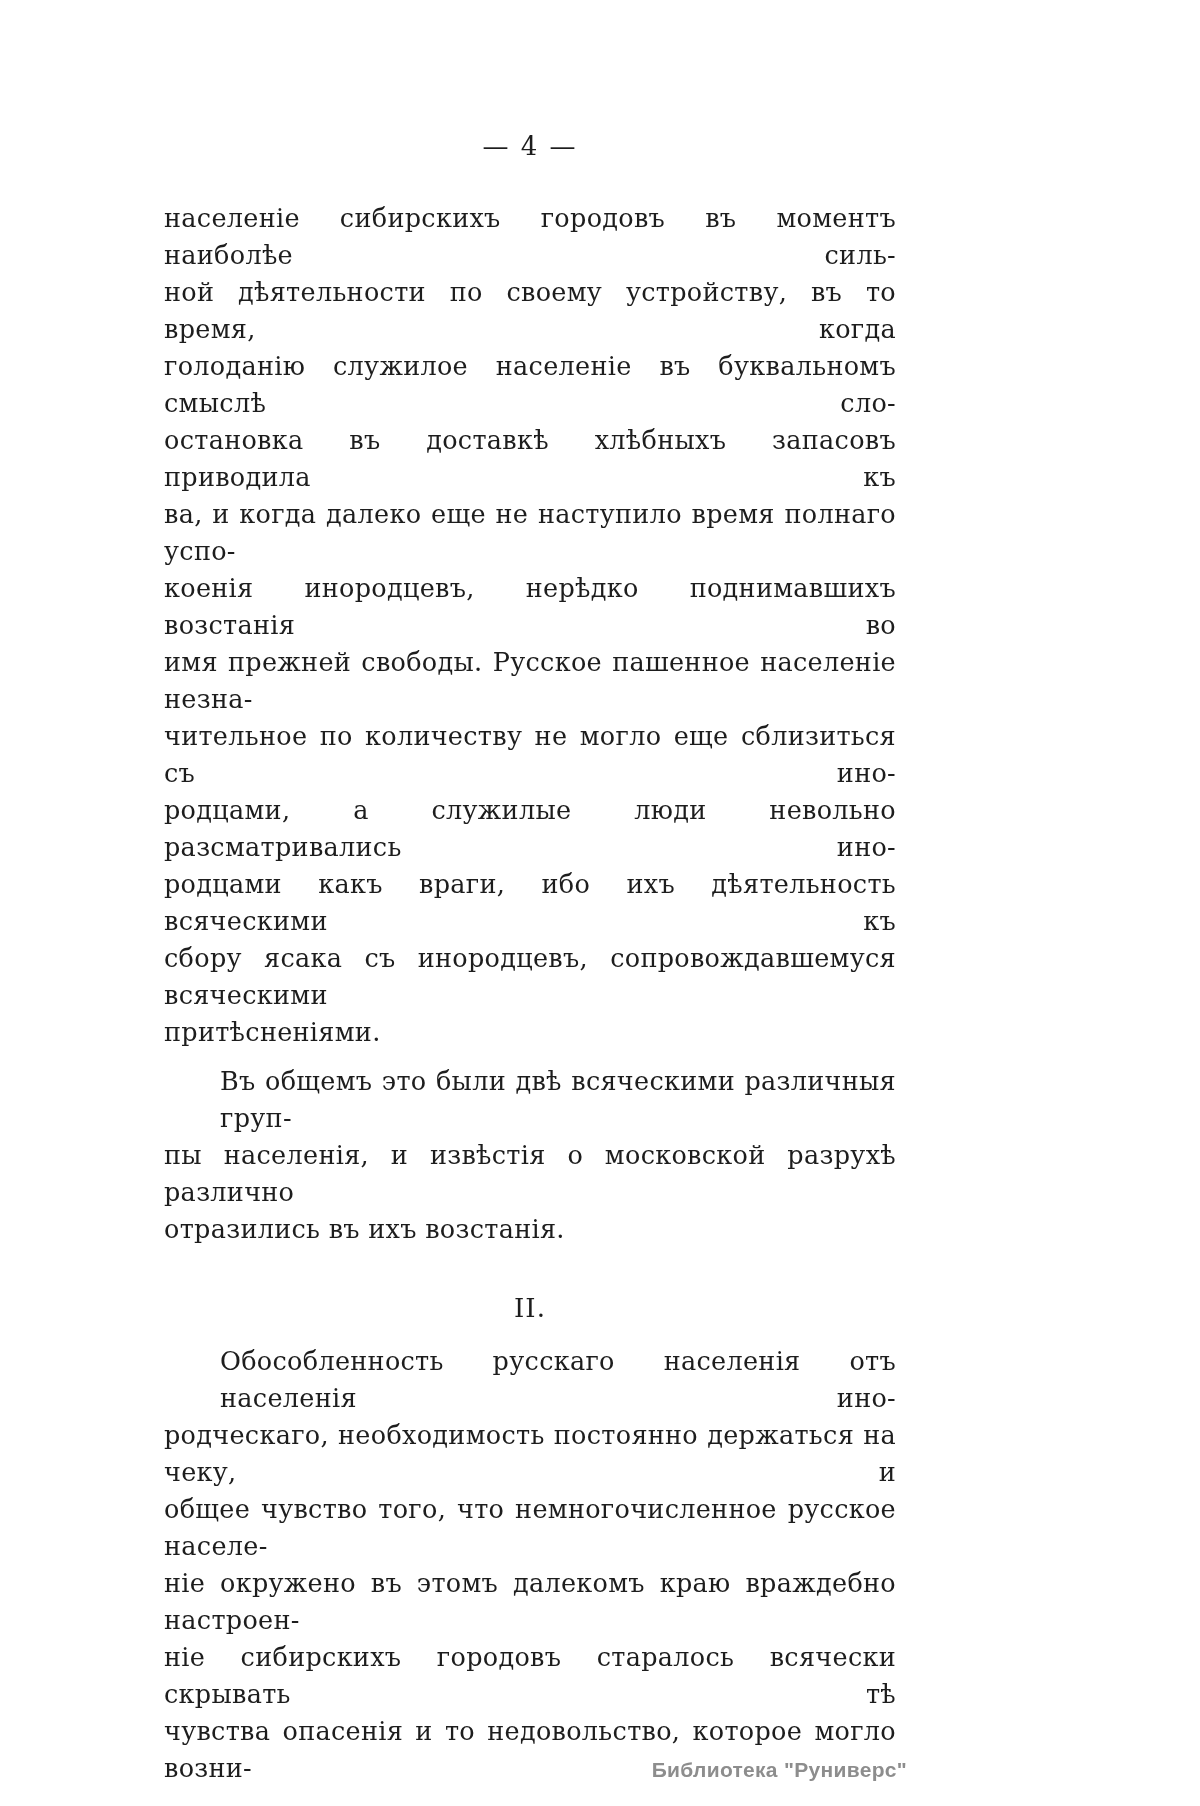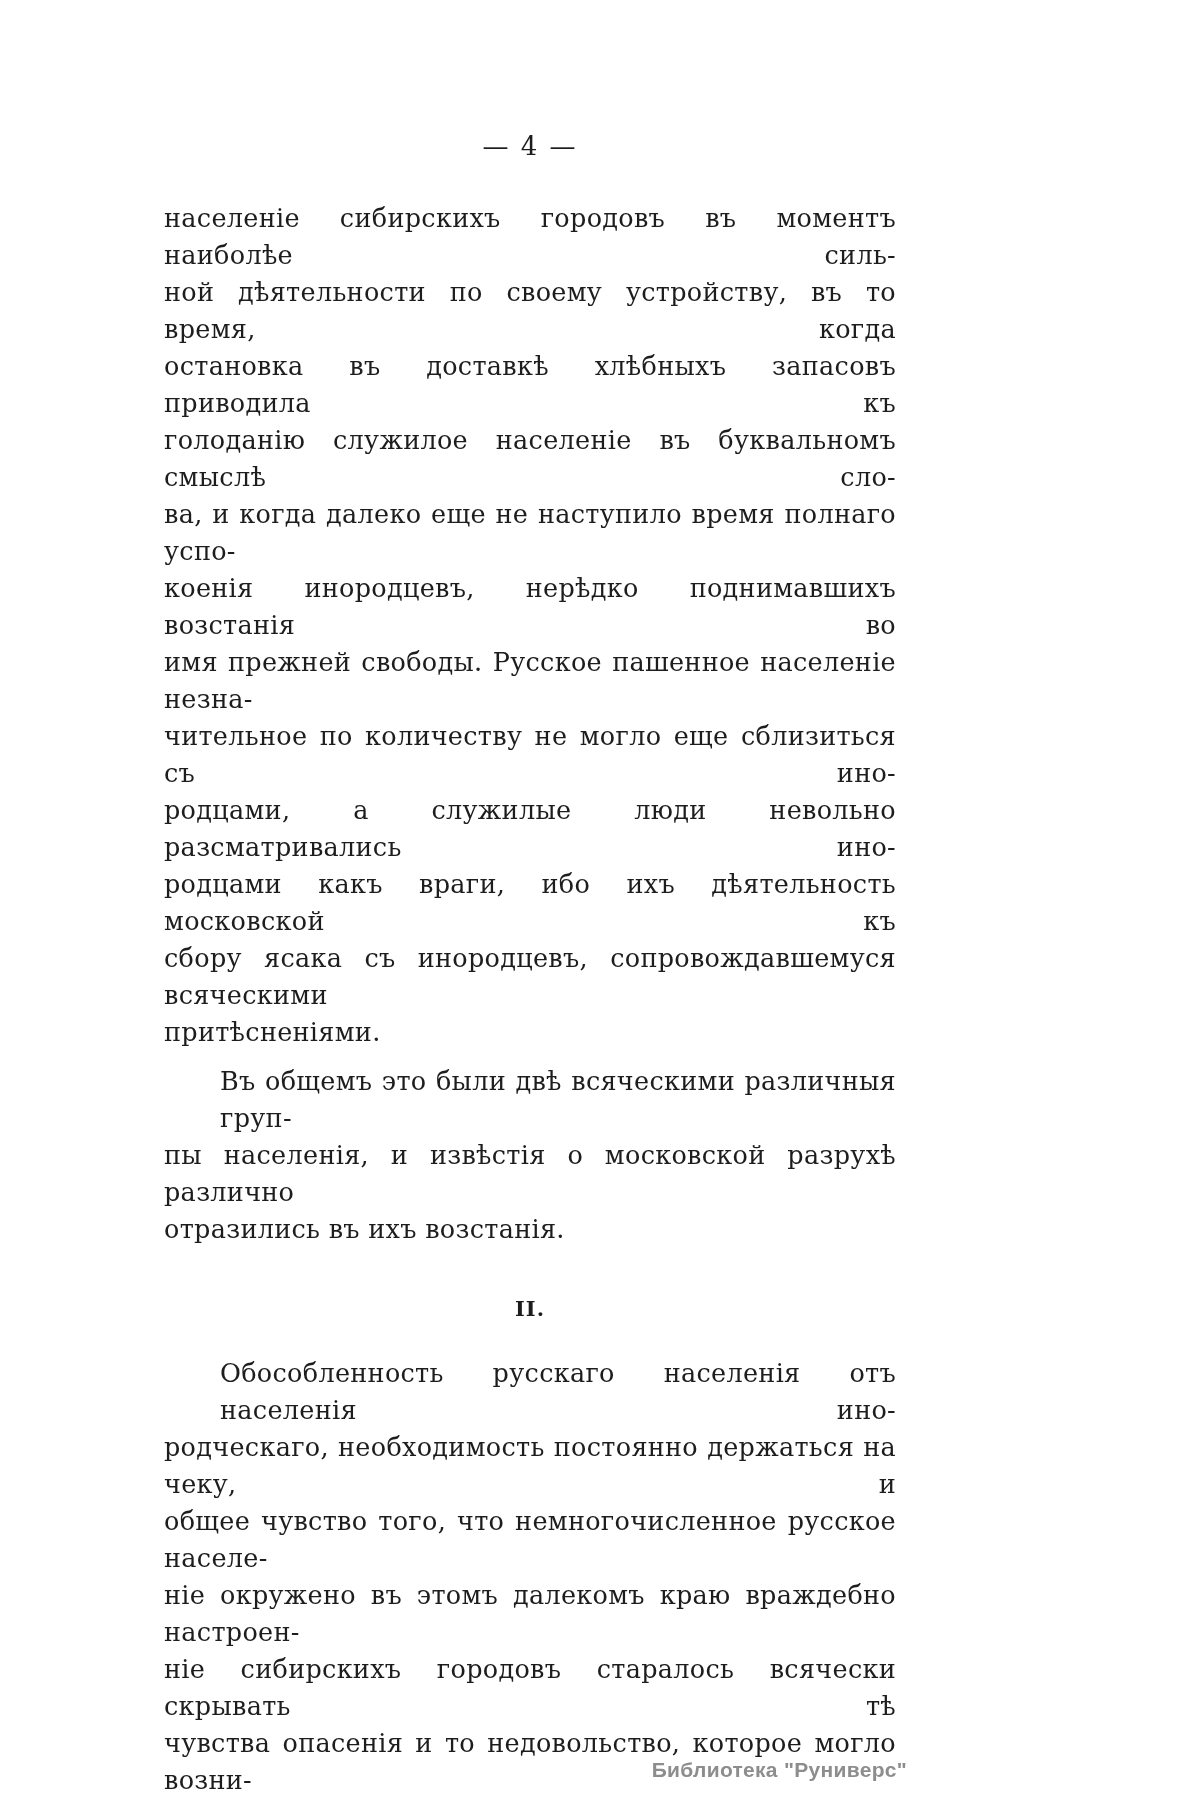--- a/index.html
+++ b/index.html
@@ -44,25 +44,24 @@
   }
   .line.last {
     text-align: right;
     text-align-last: left;
   }
   .line.first-indent {
     padding-left: 56px;
   }
   .section-heading {
     text-align: center;
-    font-size: 21px;
+    font-size: 26px;
     margin-top: 42px;
-    margin-bottom: 28px;
+    margin-bottom: 16px;
     letter-spacing: 1px;
-    font-weight: bold;
   }
   .watermark {
     position: absolute;
     right: 293px;
     bottom: 24px;
     font-family: "Liberation Sans", sans-serif;
     font-size: 21px;
     font-weight: bold;
     color: #8d8d8d;
     letter-spacing: 0.3px;
@@ -71,28 +70,28 @@
 </head>
 <body>
 
 <div class="page">
   <div class="page-number">— 4 —</div>
 
   <div class="text-body">
       <div class="paragraph">
         <div class="line">населеніе сибирскихъ городовъ въ моментъ наиболѣе силь-</div>
         <div class="line">ной дѣятельности по своему устройству, въ то время, когда</div>
+        <div class="line">голоданію служилое населеніе въ буквальномъ смыслѣ сло-</div>
         <div class="line">остановка въ доставкѣ хлѣбныхъ запасовъ приводила къ</div>
-        <div class="line">голоданію служилое населеніе въ буквальномъ смыслѣ сло-</div>
         <div class="line">ва, и когда далеко еще не наступило время полнаго успо-</div>
         <div class="line">коенія инородцевъ, нерѣдко поднимавшихъ возстанія во</div>
         <div class="line">имя прежней свободы. Русское пашенное населеніе незна-</div>
         <div class="line">чительное по количеству не могло еще сблизиться съ ино-</div>
         <div class="line">родцами, а служилые люди невольно разсматривались ино-</div>
-        <div class="line">родцами какъ враги, ибо ихъ дѣятельность московской къ</div>
+        <div class="line">родцами какъ враги, ибо ихъ дѣятельность всяческими къ</div>
         <div class="line">сбору ясака съ инородцевъ, сопровождавшемуся всяческими</div>
         <div class="line last">притѣсненіями.</div>
       </div>
       <div class="paragraph">
         <div class="line first-indent">Въ общемъ это были двѣ всяческими различныя груп-</div>
         <div class="line">пы населенія, и извѣстія о московской разрухѣ различно</div>
         <div class="line last">отразились въ ихъ возстанія.</div>
       </div>
       <div class="section-heading">II.</div>
       <div class="paragraph">

